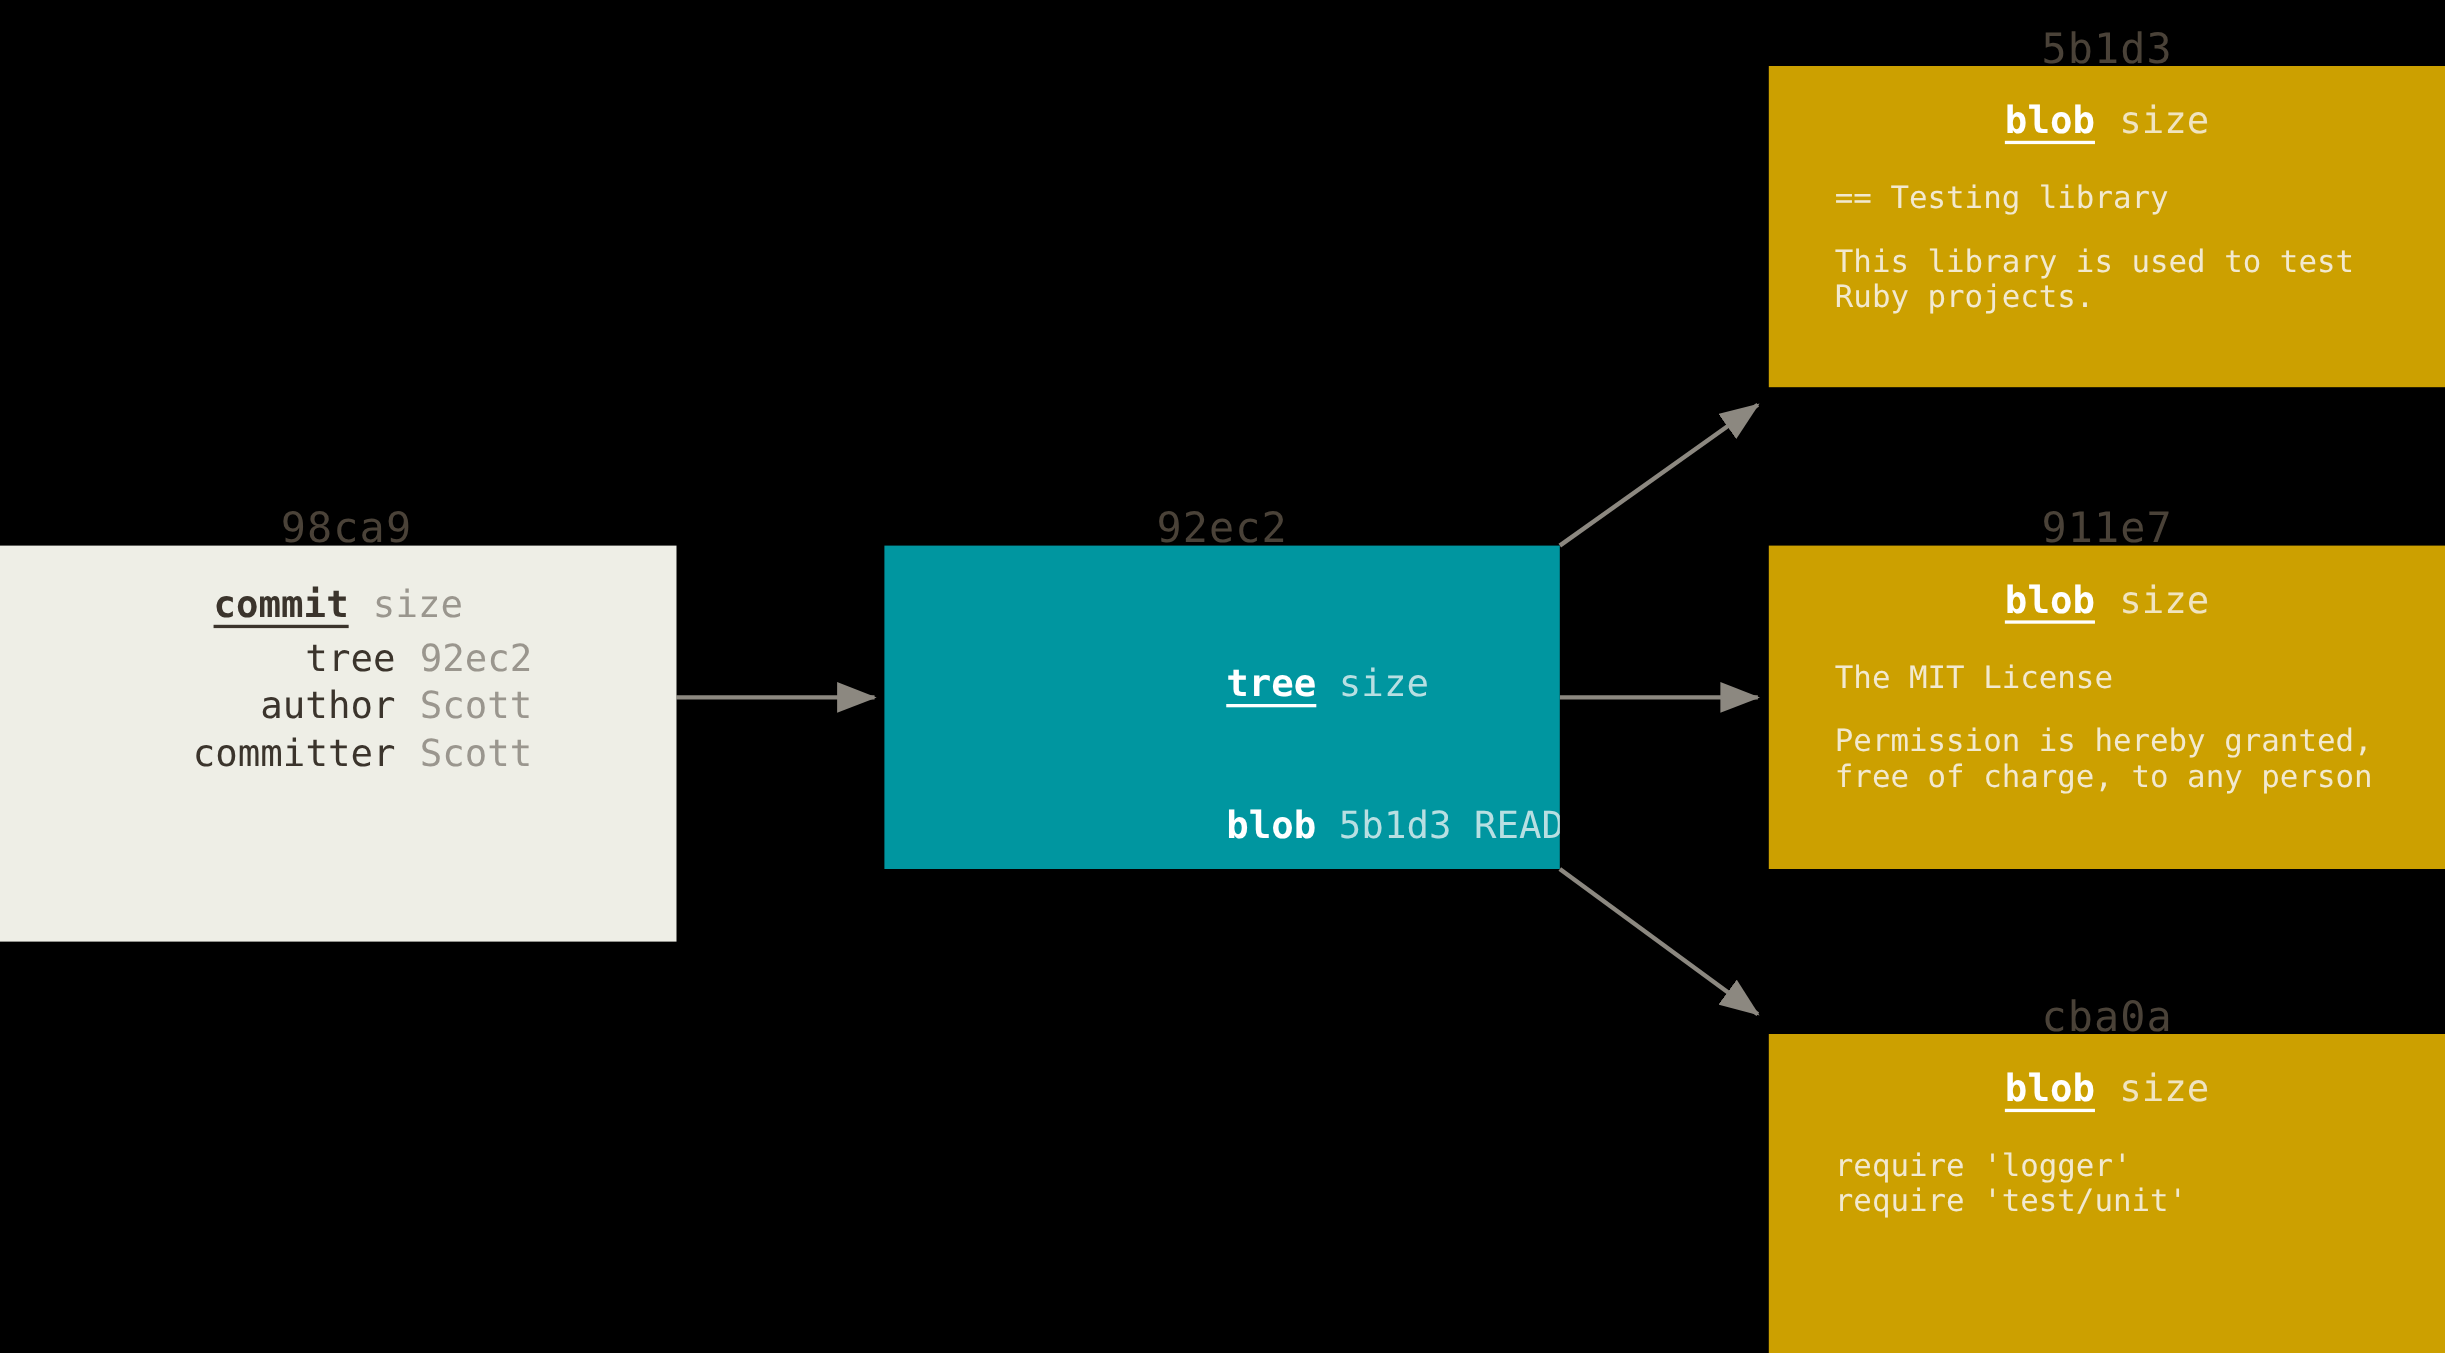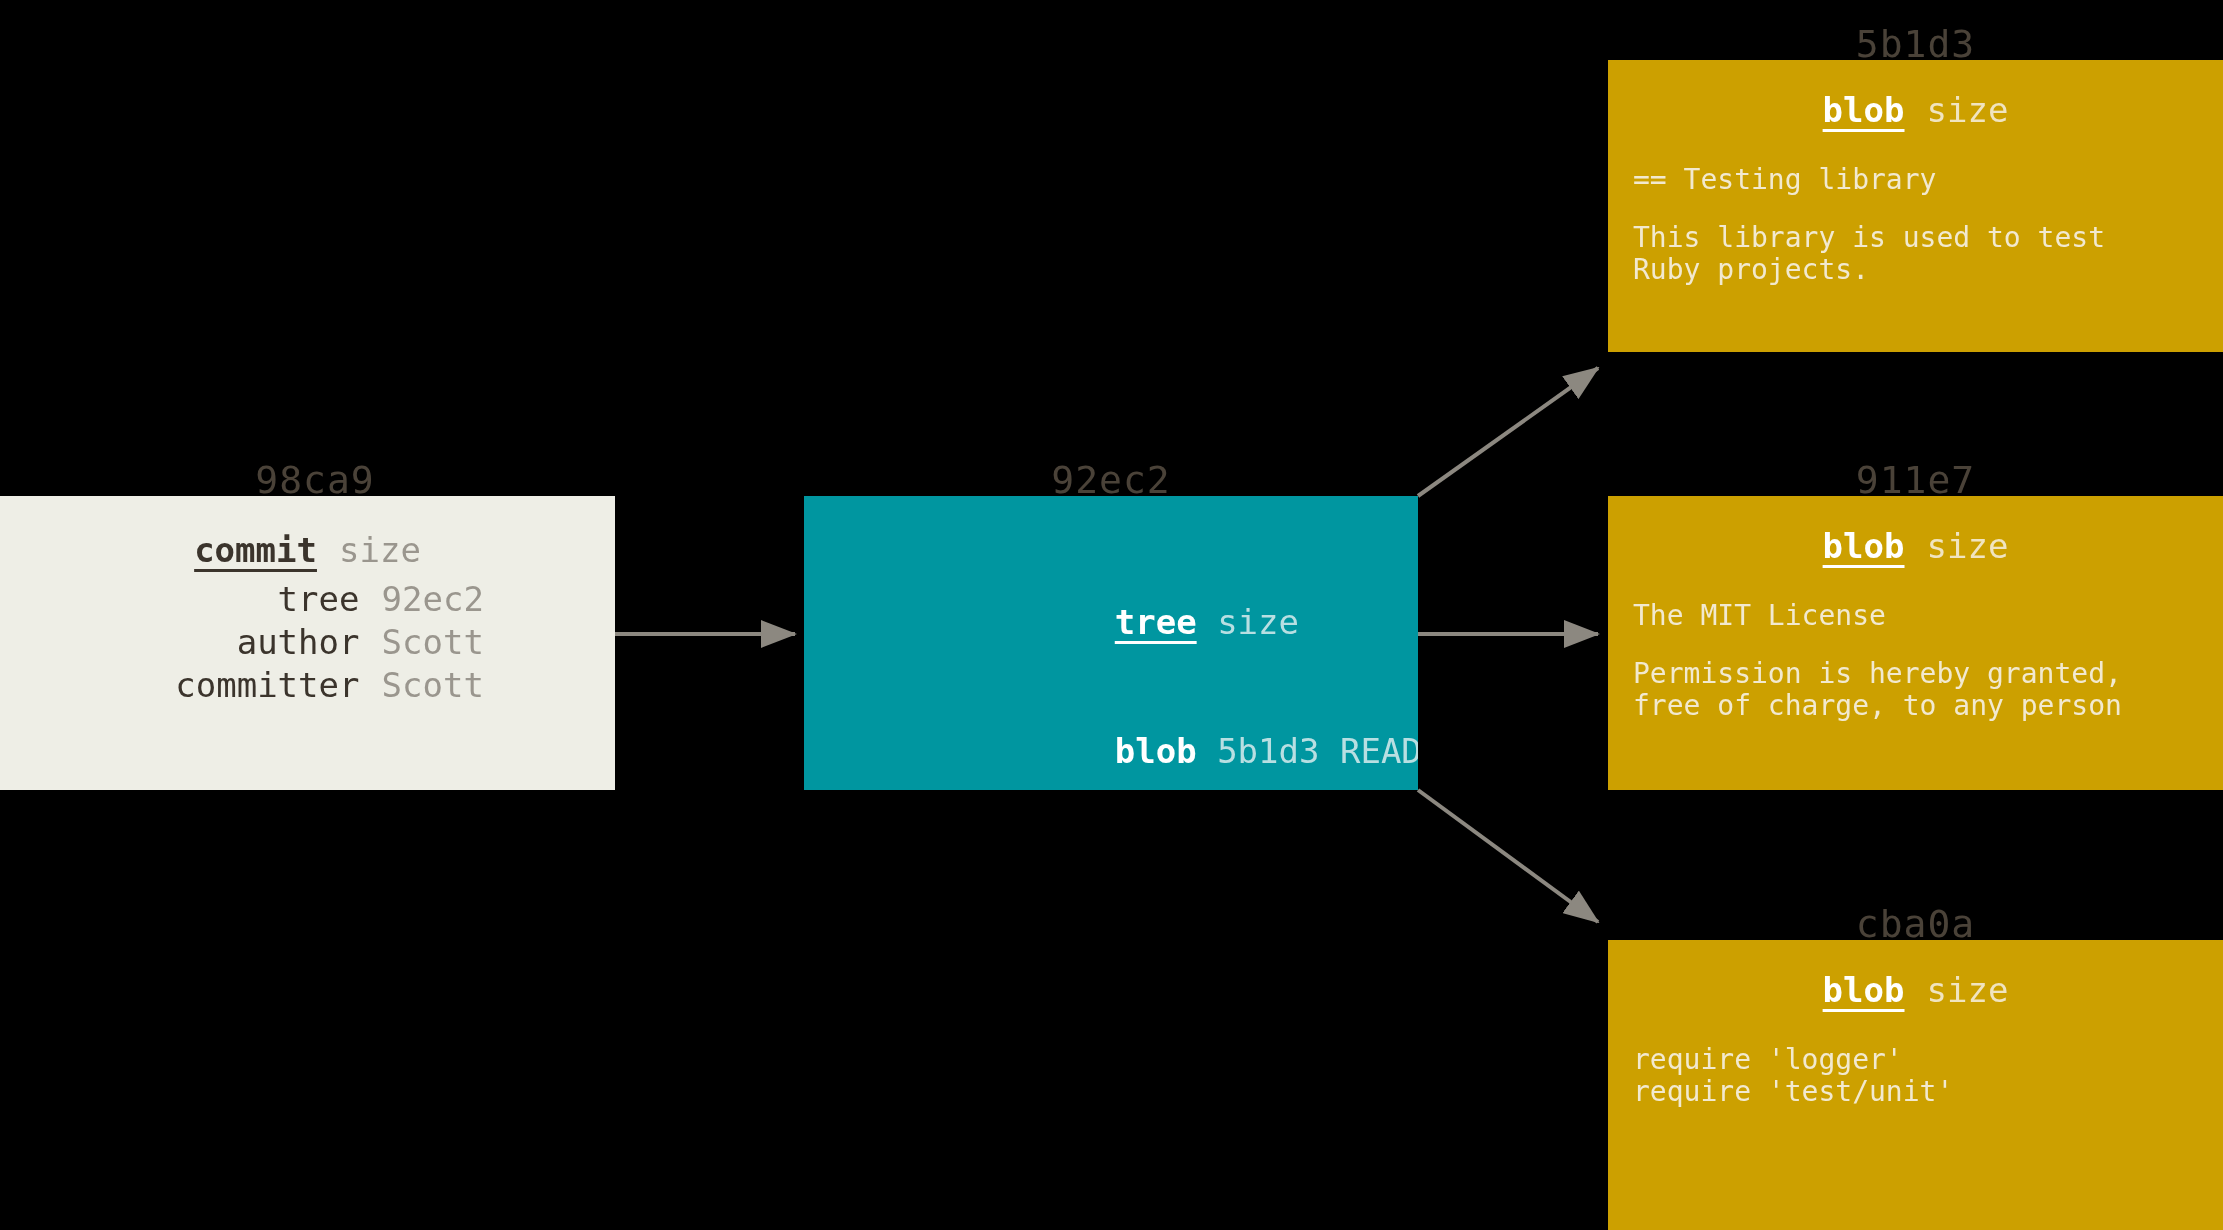--- a/index.html
+++ b/index.html
@@ -66,21 +66,21 @@
   .blob-node{ background:#cca000; }
   .blob-head{
     display:flex; justify-content:center; align-items:baseline;
     gap:22px; margin-top:30px;
   }
   .blob-type{
     color:#ffffff; font-weight:bold; font-size:34px;
     text-decoration:underline; text-underline-offset:7px;
   }
   .blob-size{ color:#f0e4c0; font-size:34px; }
-  .blob-body{ margin-top:34px; padding-left:25px; }
+  .blob-body{ margin-top:34px; padding-left:60px; }
   .blob-body p{
     color:#f2e9cf; font-size:28px; line-height:32px;
     white-space:pre; margin-bottom:26px;
   }
 
   svg.edges{
     position:absolute; left:0; top:0;
     width:2223px; height:1230px;
     pointer-events:none;
   }
@@ -97,21 +97,21 @@
       </marker>
     </defs>
     <line x1="615" y1="634" x2="795" y2="634" stroke="#8c8880" stroke-width="4" marker-end="url(#arrowhead)"></line>
     <line x1="1418" y1="496" x2="1598" y2="368" stroke="#8c8880" stroke-width="4" marker-end="url(#arrowhead)"></line>
     <line x1="1418" y1="634" x2="1598" y2="634" stroke="#8c8880" stroke-width="4" marker-end="url(#arrowhead)"></line>
     <line x1="1418" y1="790" x2="1598" y2="922" stroke="#8c8880" stroke-width="4" marker-end="url(#arrowhead)"></line>
   </svg>
 
   <div class="hash-label" style="left:0; top:458; width:615px; top:458px;padding-left:15px;">98ca9</div>
 
-  <div class="node commit-node" style="left:0px; top:496px; width:615px; height:294px;">
+  <div class="node commit-node" style="left:0px; top:496px; width:615px; height:360px;">
     <div class="commit-head">
       <span class="commit-type">commit</span>
       <span class="commit-size">size</span>
     </div>
     <div class="commit-rows">
       <div class="commit-row">
         <span class="k">tree</span>
         <span class="v">92ec2</span>
       </div>
       <div class="commit-row">

